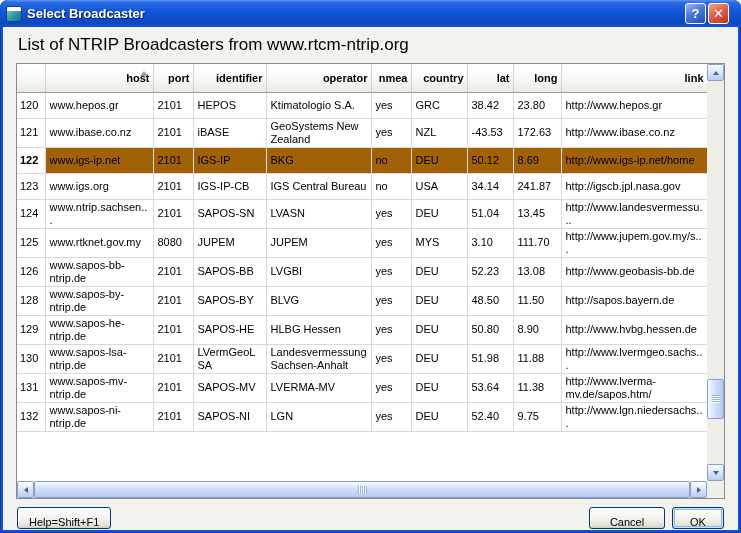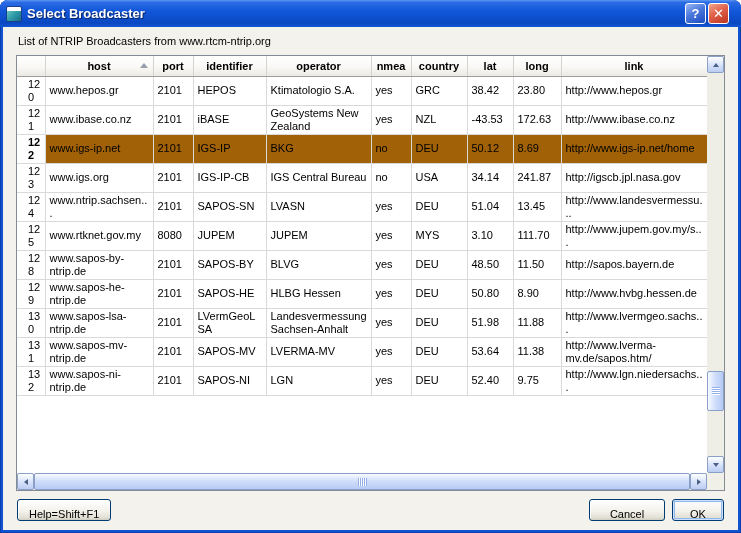--- a/index.html
+++ b/index.html
@@ -45,50 +45,50 @@
   .tb-btn.close { background:linear-gradient(150deg,#f0a68e 0%, #e0604a 45%, #bc3420 100%); }
 
   
   .client {
     flex:1; margin:0 3px 3px 3px;
     background:#f3f2ed;
     padding:6px 13px 0 13px;
     display:flex; flex-direction:column;
     overflow:hidden;
   }
-  .header-label { font-size:11px; margin:2px 0 8px 2px; }
+  .header-label { font-size:17px; margin:2px 0 8px 2px; }
 
   
   .table-area {
     position:relative;
     width:709px; height:436px; flex:0 0 436px;
     border:1px solid #848b94;
     background:#fff;
   }
   .grid-viewport {
     position:absolute; left:0; top:0; right:17px; bottom:17px;
     overflow:hidden; background:#fff;
   }
   table { border-collapse:collapse; table-layout:fixed; width:690px; font-size:11px; }
   th {
-    height:20px; font-weight:bold; text-align:center;
+    height:28px; font-weight:bold; text-align:right;
     background:linear-gradient(180deg,#ffffff 0%, #f9f8f5 55%, #ebe9e3 100%);
     border-right:1px solid #d4d4d4;
     border-bottom:1px solid #9d9d9d;
     padding:0 3px; position:relative;
     white-space:nowrap; overflow:hidden;
   }
   td {
     border-right:1px solid #d9d9d9;
     border-bottom:1px solid #d9d9d9;
     padding:1px 4px; height:26px; line-height:13px;
     vertical-align:middle; background:#fff;
     word-wrap:break-word; overflow-wrap:break-word; overflow:hidden;
   }
-  td.c-num { padding-left:11px; }
+  td.c-num { padding-left:3px; }
   tr.selected td { background:#a16207; }
   tr.selected td.c-num { background:#ffffff; font-weight:bold; }
   .sort-arrow {
     position:absolute; right:5px; top:7px; width:0; height:0;
     border-left:4px solid transparent; border-right:4px solid transparent;
     border-bottom:5px solid #96a0ac;
   }
 
   
   .vscroll { position:absolute; top:0; right:0; bottom:17px; width:17px; background:#f0efe8; }
@@ -259,20 +259,32 @@
                 <td class="c-port">8080</td>
                 <td class="c-identifier">JUPEM</td>
                 <td class="c-operator">JUPEM</td>
                 <td class="c-nmea">yes</td>
                 <td class="c-country">MYS</td>
                 <td class="c-lat">3.10</td>
                 <td class="c-long">111.70</td>
                 <td class="c-link">http://www.jupem.gov.my/s...</td>
               </tr>
               <tr>
+                <td class="c-num">126</td>
+                <td class="c-host">www.sapos-bb-ntrip.de</td>
+                <td class="c-port">2101</td>
+                <td class="c-identifier">SAPOS-BB</td>
+                <td class="c-operator">LVGBI</td>
+                <td class="c-nmea">yes</td>
+                <td class="c-country">DEU</td>
+                <td class="c-lat">52.23</td>
+                <td class="c-long">13.08</td>
+                <td class="c-link">http://www.geobasis-bb.de</td>
+              </tr>
+              <tr>
                 <td class="c-num">128</td>
                 <td class="c-host">www.sapos-by-ntrip.de</td>
                 <td class="c-port">2101</td>
                 <td class="c-identifier">SAPOS-BY</td>
                 <td class="c-operator">BLVG</td>
                 <td class="c-nmea">yes</td>
                 <td class="c-country">DEU</td>
                 <td class="c-lat">48.50</td>
                 <td class="c-long">11.50</td>
                 <td class="c-link">http://sapos.bayern.de</td>

